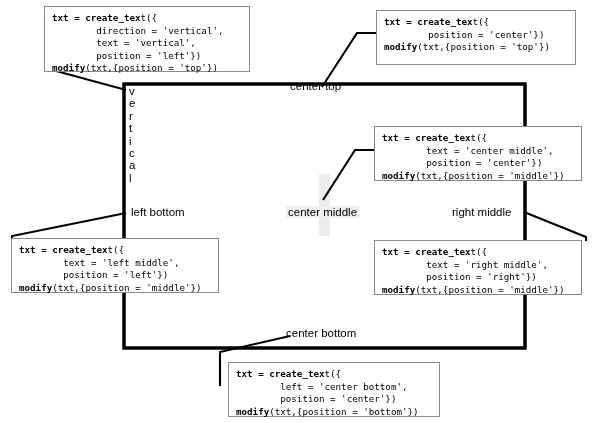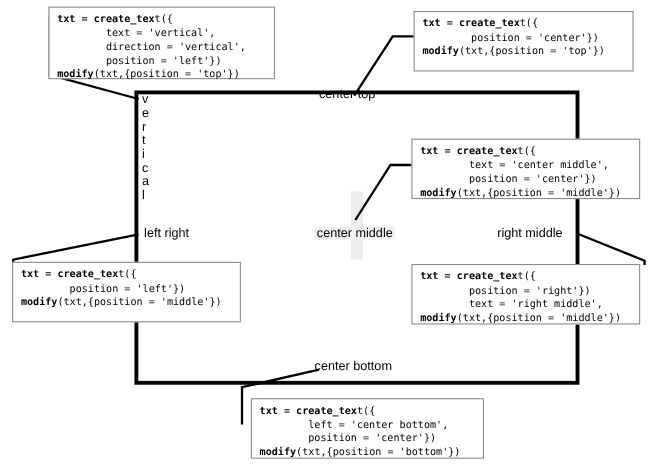--- a/index.html
+++ b/index.html
@@ -119,33 +119,33 @@
     <span>r</span>
     <span>t</span>
     <span>i</span>
     <span>c</span>
     <span>a</span>
     <span>l</span>
   </div>
 
   <div class="lbl lbl-center-top">center top</div>
 
-  <div class="lbl lbl-left-middle">left right</div>
+  <div class="lbl lbl-left-middle">left bottom</div>
 
   <div class="lbl-center-middle">center middle</div>
 
   <div class="lbl lbl-right-middle">right middle</div>
 
   <div class="lbl lbl-center-bottom">center bottom</div>
 
-  <div class="code-box" style="left:44px; top:6px; width:206px; height:66px;"><span class="ln"><span class="kw">txt = create_tex</span>t({</span><span class="ln">        text = 'vertical',</span><span class="ln">        direction = 'vertical',</span><span class="ln">        position = 'left'})</span><span class="ln"><span class="kw">modify</span>(txt,{position = 'top'})</span></div>
+  <div class="code-box" style="left:44px; top:6px; width:206px; height:66px;"><span class="ln"><span class="kw">txt = create_tex</span>t({</span><span class="ln">        direction = 'vertical',</span><span class="ln">        text = 'vertical',</span><span class="ln">        position = 'left'})</span><span class="ln"><span class="kw">modify</span>(txt,{position = 'top'})</span></div>
 
   <div class="code-box" style="left:376px; top:10px; width:200px; height:55px;"><span class="ln"><span class="kw">txt = create_tex</span>t({</span><span class="ln">        position = 'center'})</span><span class="ln"><span class="kw">modify</span>(txt,{position = 'top'})</span></div>
 
   <div class="code-box" style="left:374px; top:126px; width:208px; height:55px;"><span class="ln"><span class="kw">txt = create_tex</span>t({</span><span class="ln">        text = 'center middle',</span><span class="ln">        position = 'center'})</span><span class="ln"><span class="kw">modify</span>(txt,{position = 'middle'})</span></div>
 
-  <div class="code-box" style="left:11px; top:238px; width:208px; height:55px;"><span class="ln"><span class="kw">txt = create_tex</span>t({</span><span class="ln">        position = 'left'})</span><span class="ln"><span class="kw">modify</span>(txt,{position = 'middle'})</span></div>
+  <div class="code-box" style="left:11px; top:238px; width:208px; height:55px;"><span class="ln"><span class="kw">txt = create_tex</span>t({</span><span class="ln">        text = 'left middle',</span><span class="ln">        position = 'left'})</span><span class="ln"><span class="kw">modify</span>(txt,{position = 'middle'})</span></div>
 
-  <div class="code-box" style="left:374px; top:240px; width:208px; height:55px;"><span class="ln"><span class="kw">txt = create_tex</span>t({</span><span class="ln">        position = 'right'})</span><span class="ln">        text = 'right middle',</span><span class="ln"><span class="kw">modify</span>(txt,{position = 'middle'})</span></div>
+  <div class="code-box" style="left:374px; top:240px; width:208px; height:55px;"><span class="ln"><span class="kw">txt = create_tex</span>t({</span><span class="ln">        text = 'right middle',</span><span class="ln">        position = 'right'})</span><span class="ln"><span class="kw">modify</span>(txt,{position = 'middle'})</span></div>
 
   <div class="code-box" style="left:228px; top:362px; width:212px; height:55px;"><span class="ln"><span class="kw">txt = create_tex</span>t({</span><span class="ln">        left = 'center bottom',</span><span class="ln">        position = 'center'})</span><span class="ln"><span class="kw">modify</span>(txt,{position = 'bottom'})</span></div>
 
 </div>
 
 </body></html>

